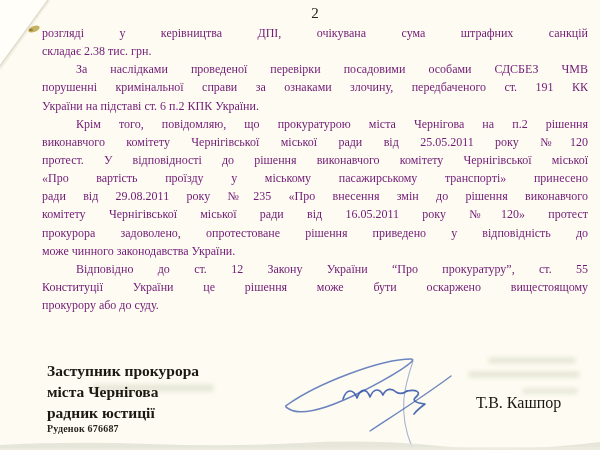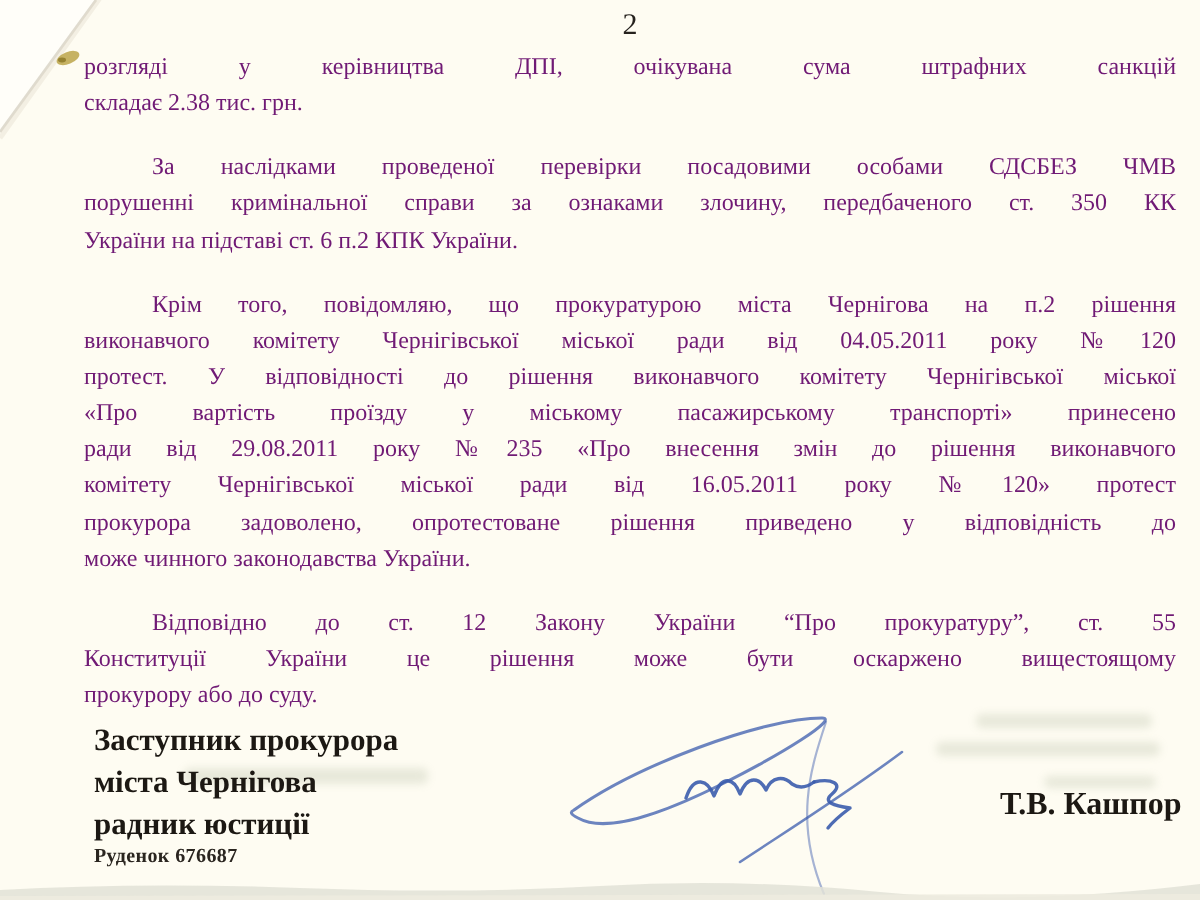--- a/index.html
+++ b/index.html
@@ -21,34 +21,34 @@
   .body-text{
     position:absolute;left:42px;top:24px;width:546px;
     font-size:12px;color:#701a75;
   }
   .para{margin:0;}
   .line{
     height:18.15px;line-height:18.15px;white-space:nowrap;
     text-align:justify;text-align-last:justify;overflow:visible;
   }
   .line.last{text-align-last:left;}
-  .para.indent .line:first-child{padding-left:34px;margin-top:14px;}
+  .para.indent .line:first-child{padding-left:34px;}
   
   .sig-left{
     position:absolute;left:47px;top:361px;width:230px;
     font-weight:bold;font-size:15.5px;color:#1c1813;
   }
   .sig-line{height:20.8px;line-height:20.8px;}
   .sig-note{
     position:absolute;left:47px;top:423px;
     font-size:10px;font-weight:bold;color:#2a251f;letter-spacing:.2px;
   }
   .signer-name{
-    position:absolute;left:500px;top:394px;
-    font-weight:bold;font-size:16px;color:#1c1813;white-space:nowrap;
+    position:absolute;left:476px;top:394px;
+    font-weight:normal;font-size:16px;color:#1c1813;white-space:nowrap;
   }
   .signature-svg{position:absolute;left:263px;top:349px;}
   
   .ghost{
     position:absolute;background:#9aa586;opacity:.22;
     filter:blur(2.2px);border-radius:3px;
   }
   .ghost.g1{left:488px;top:357px;width:88px;height:7px;}
   .ghost.g2{left:468px;top:371px;width:112px;height:7px;}
   .ghost.g3{left:92px;top:384px;width:122px;height:8px;}
@@ -71,26 +71,26 @@
 
   <div class="page-number">2</div>
 
   <div class="body-text">
       <div class="para">
         <div class="line">розгляді  у  керівництва  ДПІ,  очікувана  сума  штрафних  санкцій</div>
         <div class="line last">складає 2.38 тис. грн.</div>
       </div>
       <div class="para indent">
         <div class="line">За наслідками проведеної перевірки посадовими особами СДСБЕЗ ЧМВ</div>
-        <div class="line">порушенні кримінальної справи за ознаками злочину, передбаченого ст. 350 КК</div>
+        <div class="line">порушенні кримінальної справи за ознаками злочину, передбаченого ст. 191 КК</div>
         <div class="line last">України на підставі ст. 6 п.2 КПК України.</div>
       </div>
       <div class="para indent">
         <div class="line">Крім того, повідомляю, що прокуратурою міста Чернігова на п.2 рішення</div>
-        <div class="line">виконавчого комітету Чернігівської міської ради від 04.05.2011 року №120</div>
+        <div class="line">виконавчого комітету Чернігівської міської ради від 25.05.2011 року №120</div>
         <div class="line">протест. У відповідності до рішення виконавчого комітету Чернігівської міської</div>
         <div class="line">«Про вартість проїзду у міському пасажирському транспорті» принесено</div>
         <div class="line">ради від 29.08.2011 року №235 «Про внесення змін до рішення виконавчого</div>
         <div class="line">комітету Чернігівської міської ради від 16.05.2011 року №120» протест</div>
         <div class="line">прокурора задоволено, опротестоване рішення приведено у відповідність до</div>
         <div class="line last">може чинного законодавства України.</div>
       </div>
       <div class="para indent">
         <div class="line">Відповідно  до  ст.  12  Закону  України  “Про  прокуратуру”,  ст.  55</div>
         <div class="line">Конституції України це рішення може бути оскаржено вищестоящому</div>

